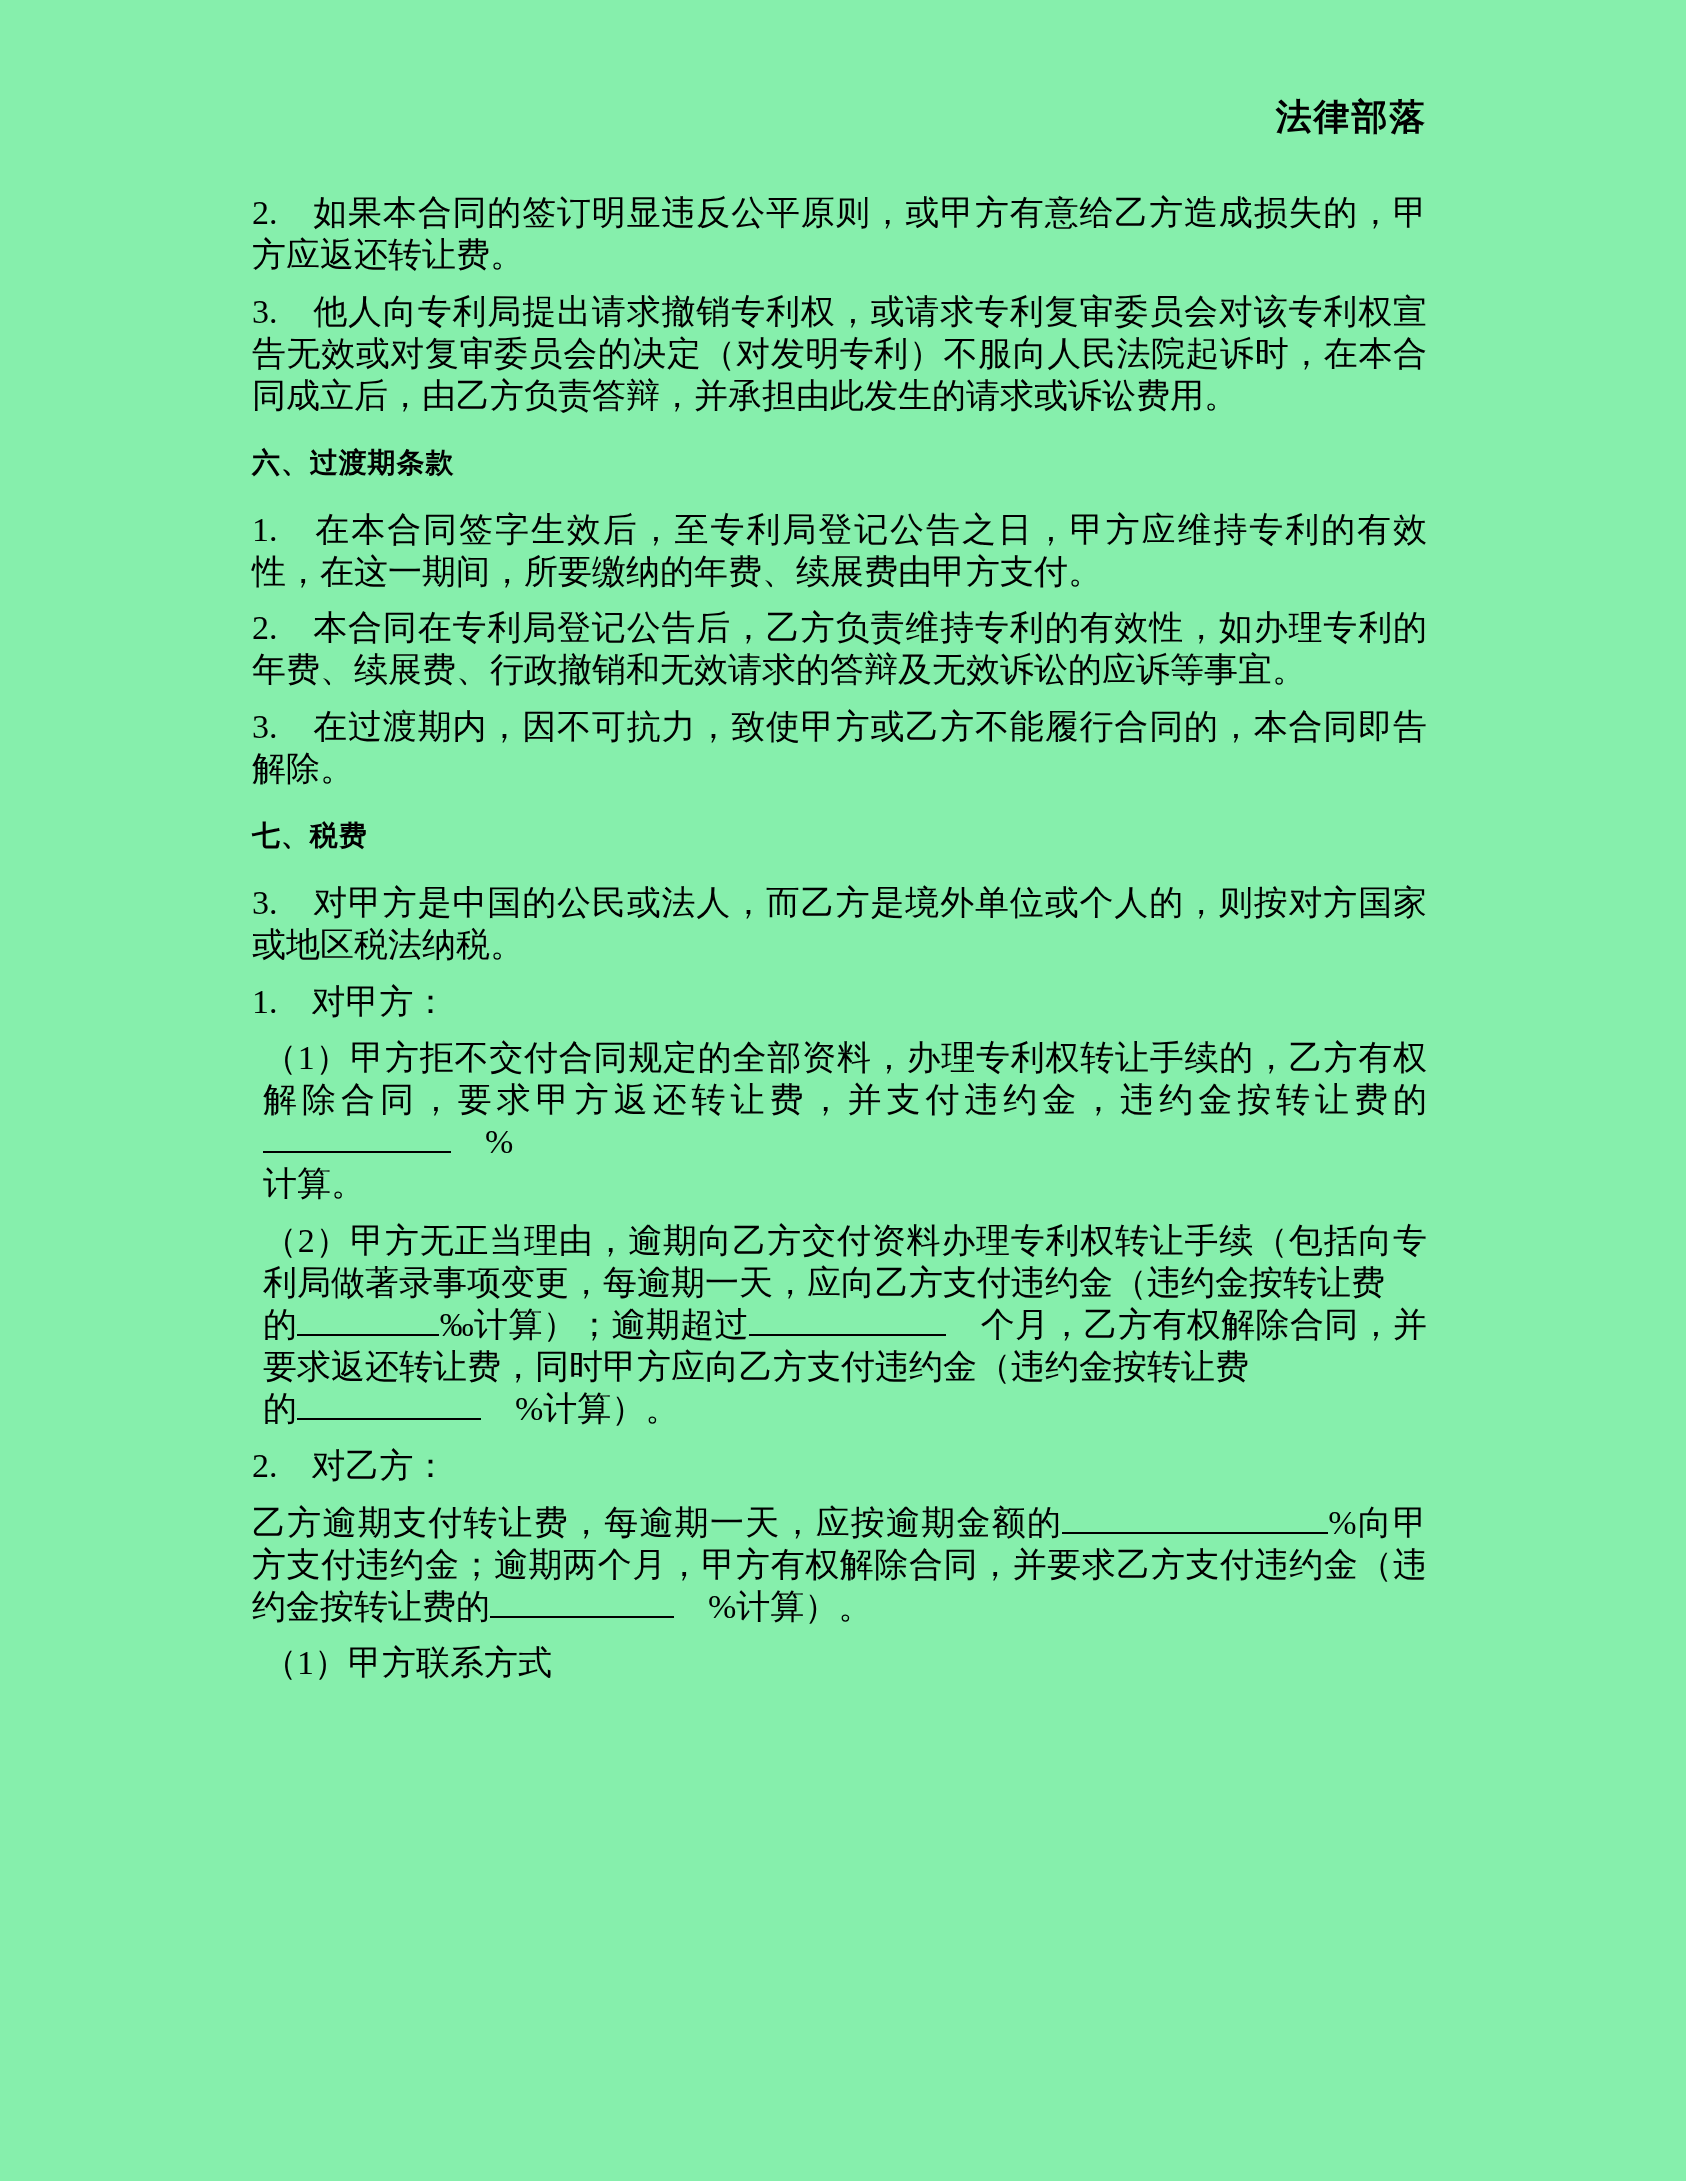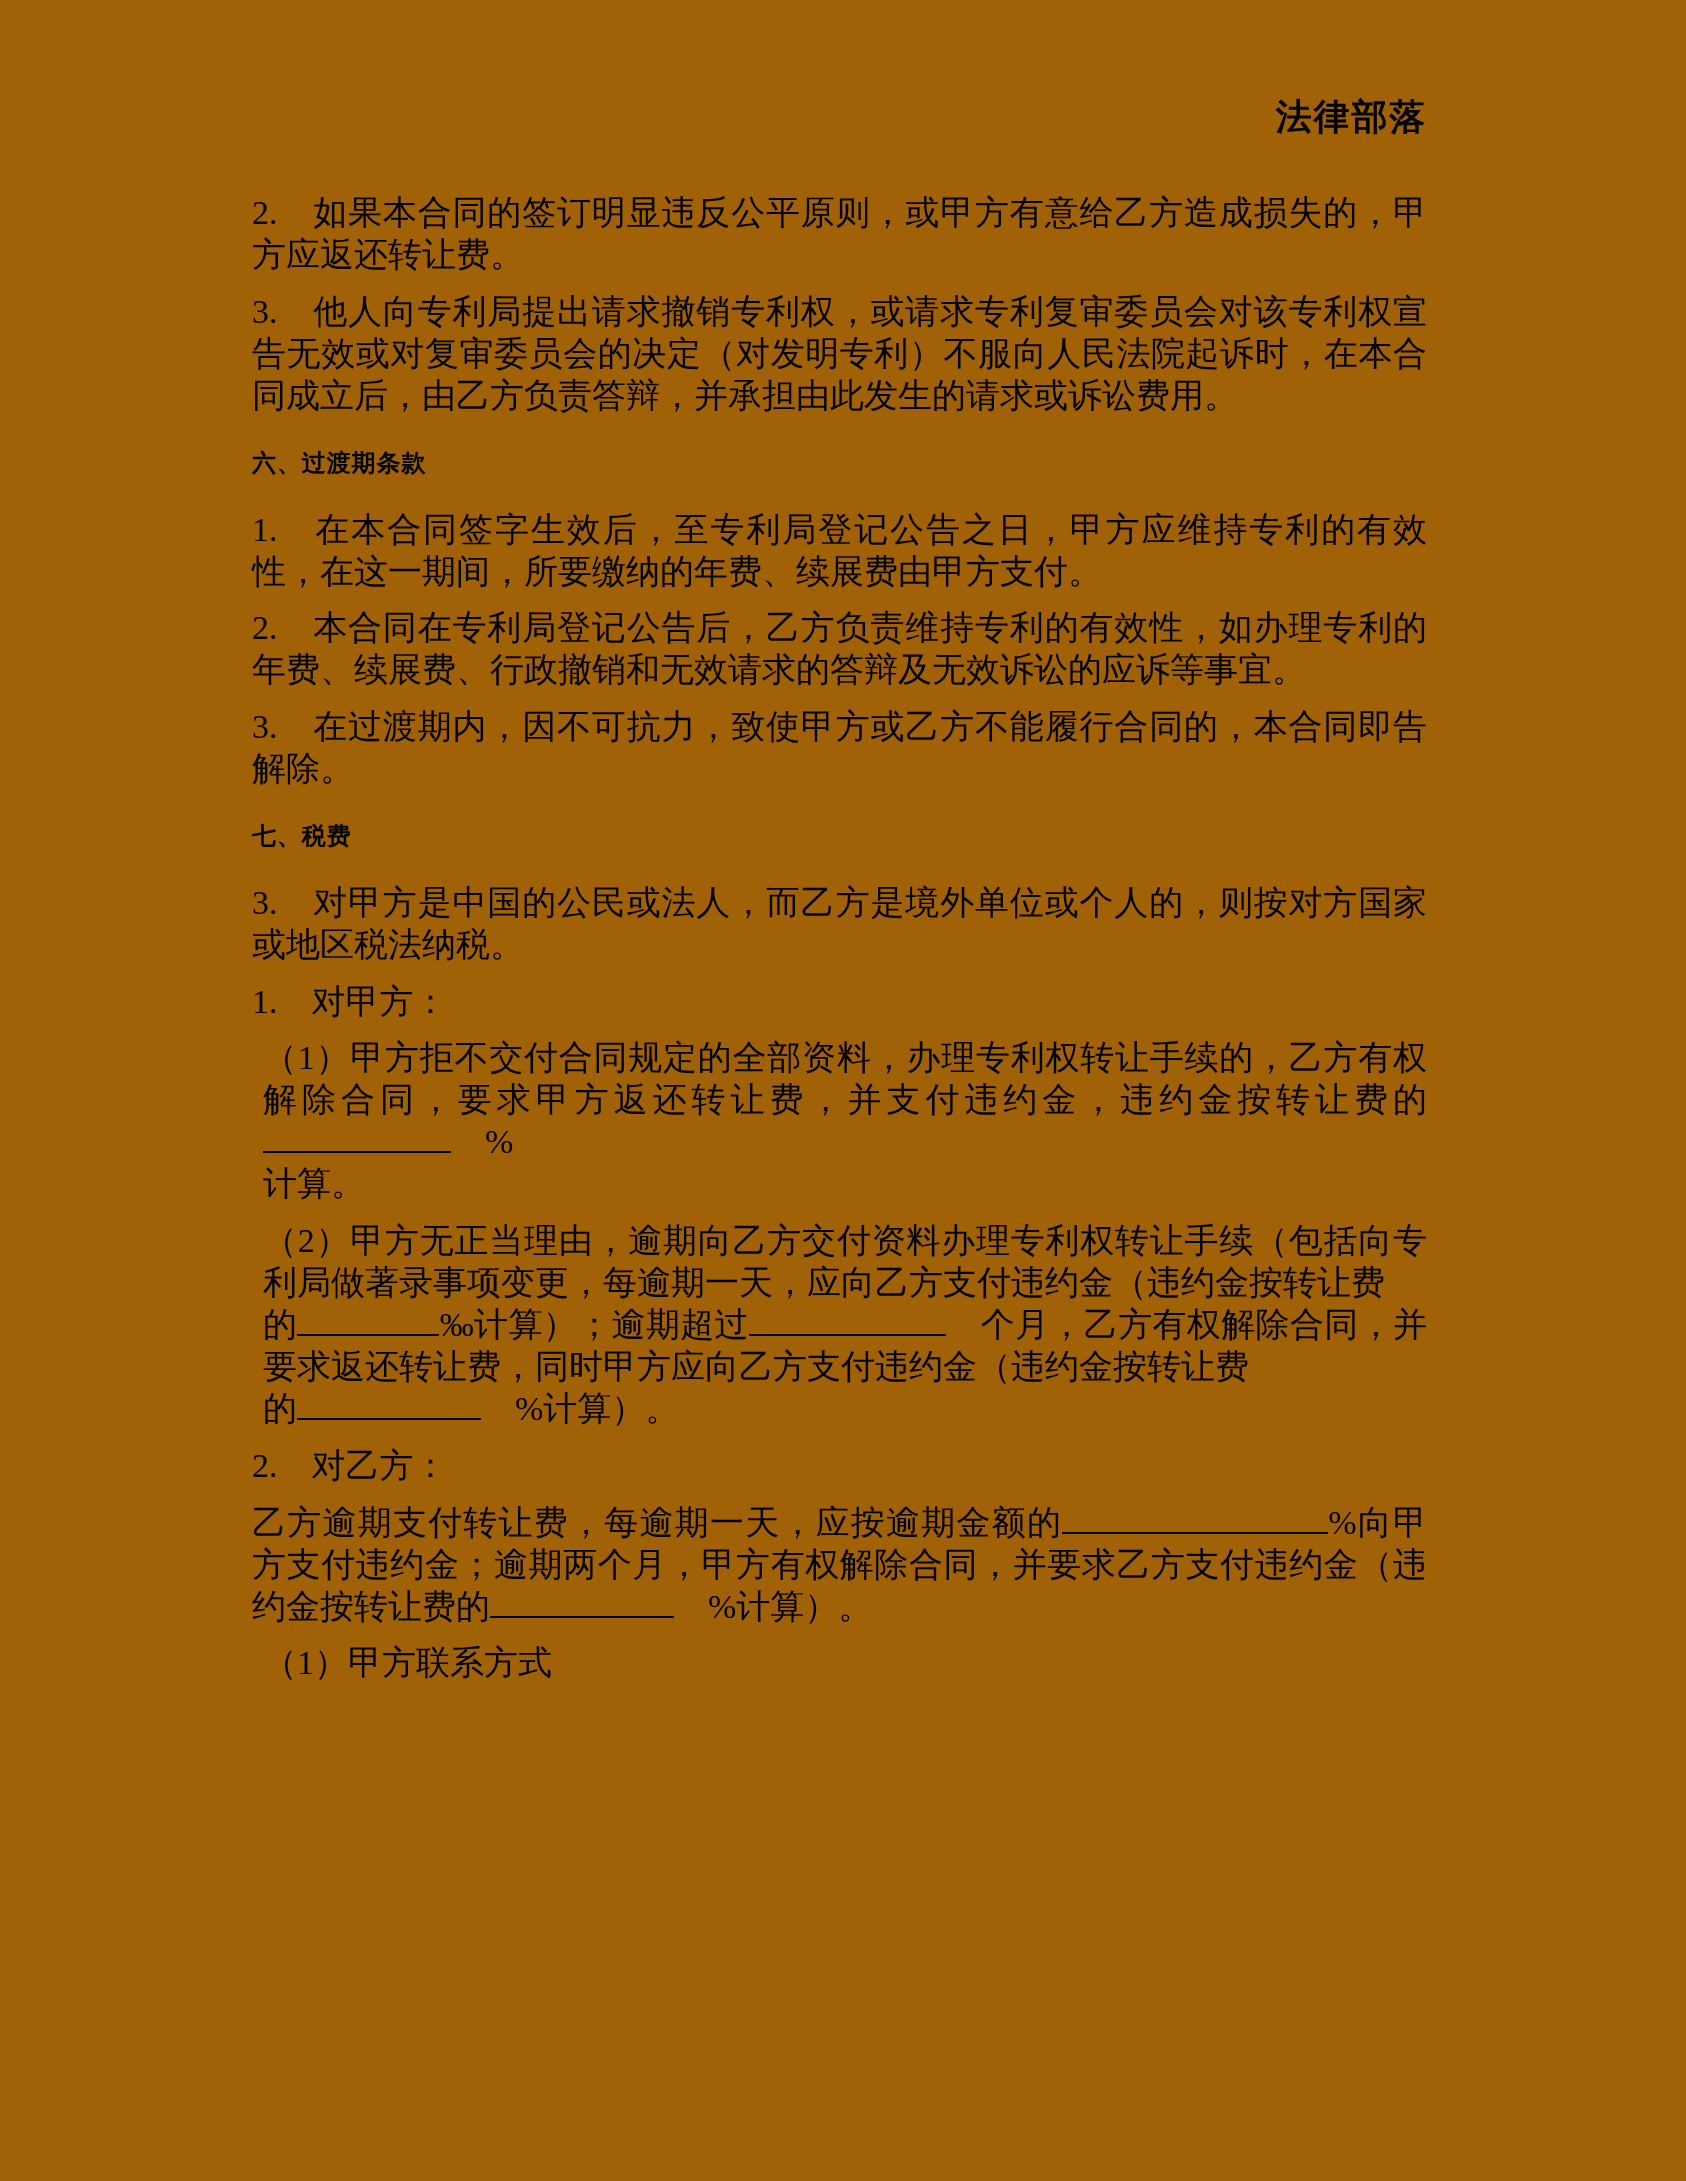--- a/index.html
+++ b/index.html
@@ -8,21 +8,21 @@
     width: 1686px;
     height: 2182px;
     position: relative;
     overflow: hidden;
     font-family: "Liberation Serif", "DejaVu Serif", serif;
     color: #000000;
   }
   .page {
     position: absolute;
     inset: 0;
-    background: #a16207;
+    background: #86efac;
   }
   .content {
     position: absolute;
     left: 252px;
     right: 259px;
     top: 0;
   }
   .page-header {
     margin-top: 95px;
     text-align: right;
@@ -36,21 +36,21 @@
   .para {
     font-size: 34px;
     line-height: 42px;
     margin: 14.7px 0;
     text-align: justify;
     word-break: break-all;
   }
   .para.heading {
     font-family: "Liberation Sans", "DejaVu Sans", sans-serif;
     font-weight: 700;
-    font-size: 24px;
+    font-size: 28px;
     margin: 25px 0;
     text-align: left;
     letter-spacing: 0.9px;
   }
   .para.indent { padding-left: 11px; }
   .run { white-space: pre-wrap; }
   .blank {
     display: inline-block;
     height: 0.92em;
     border-bottom: 2.8px solid #000000;

